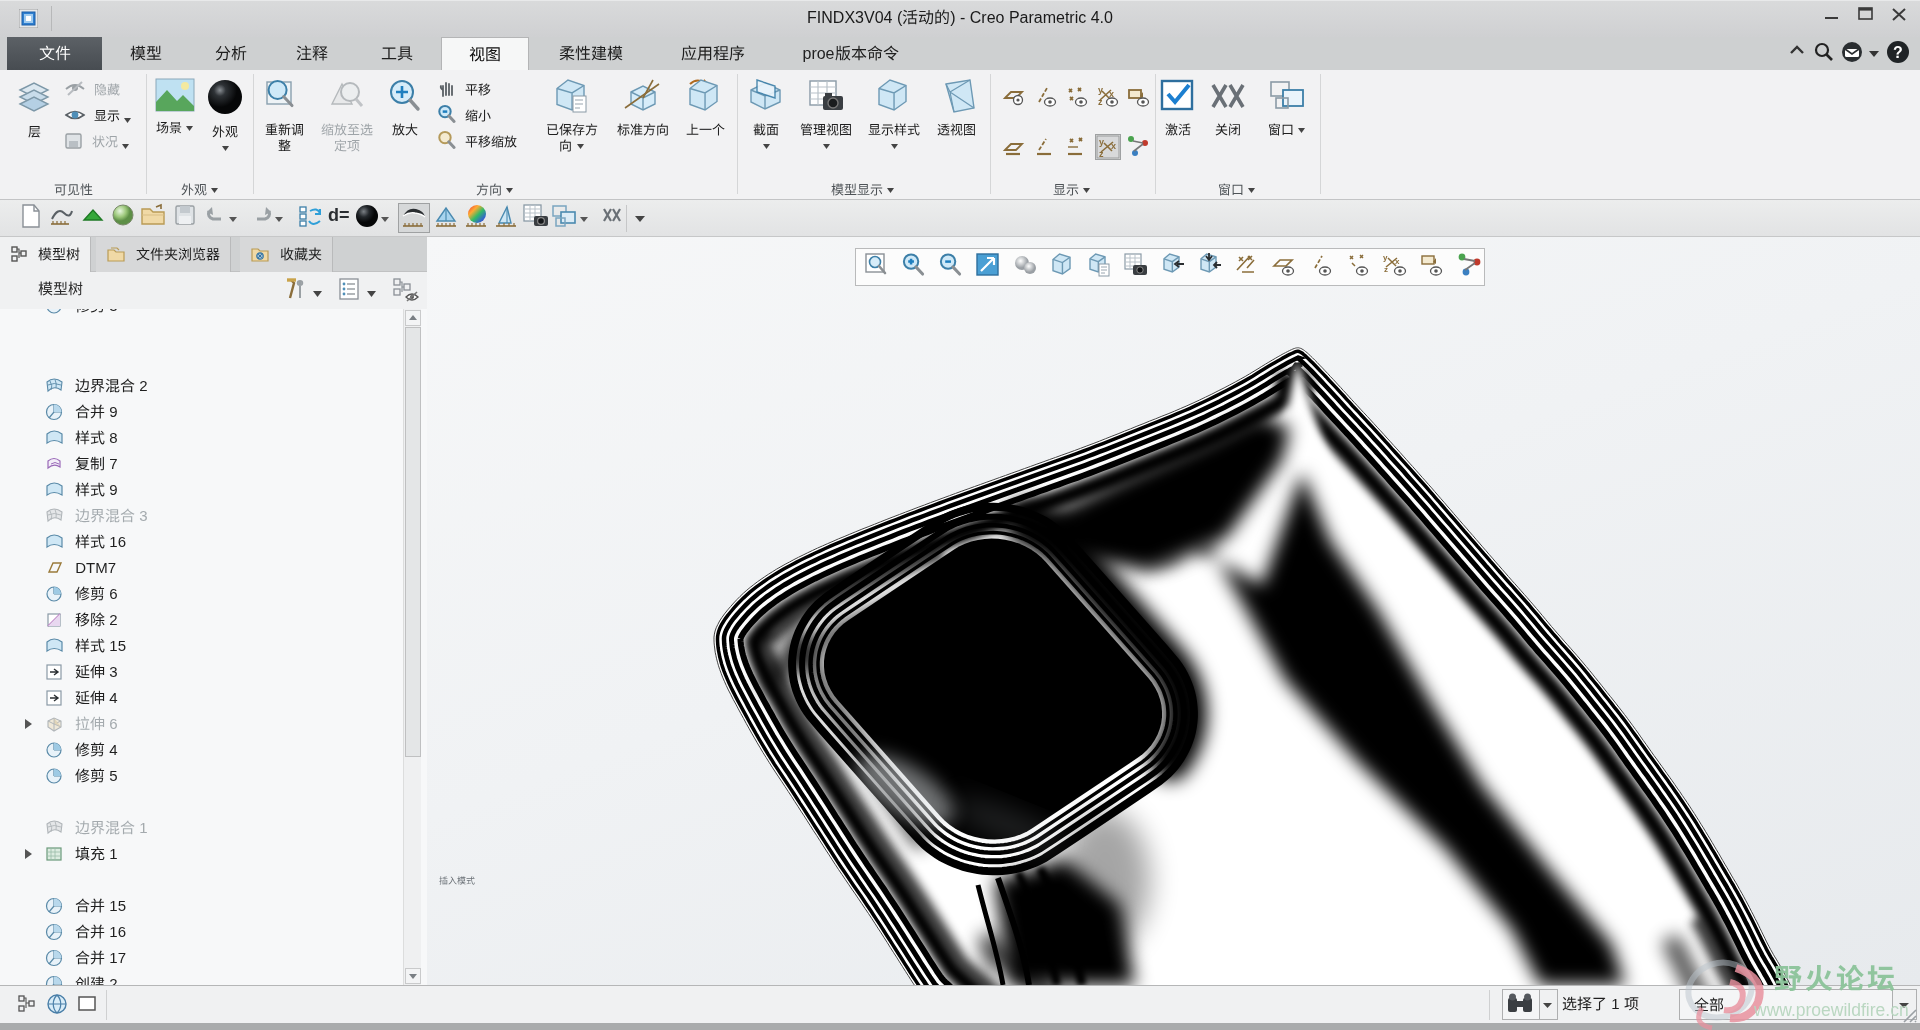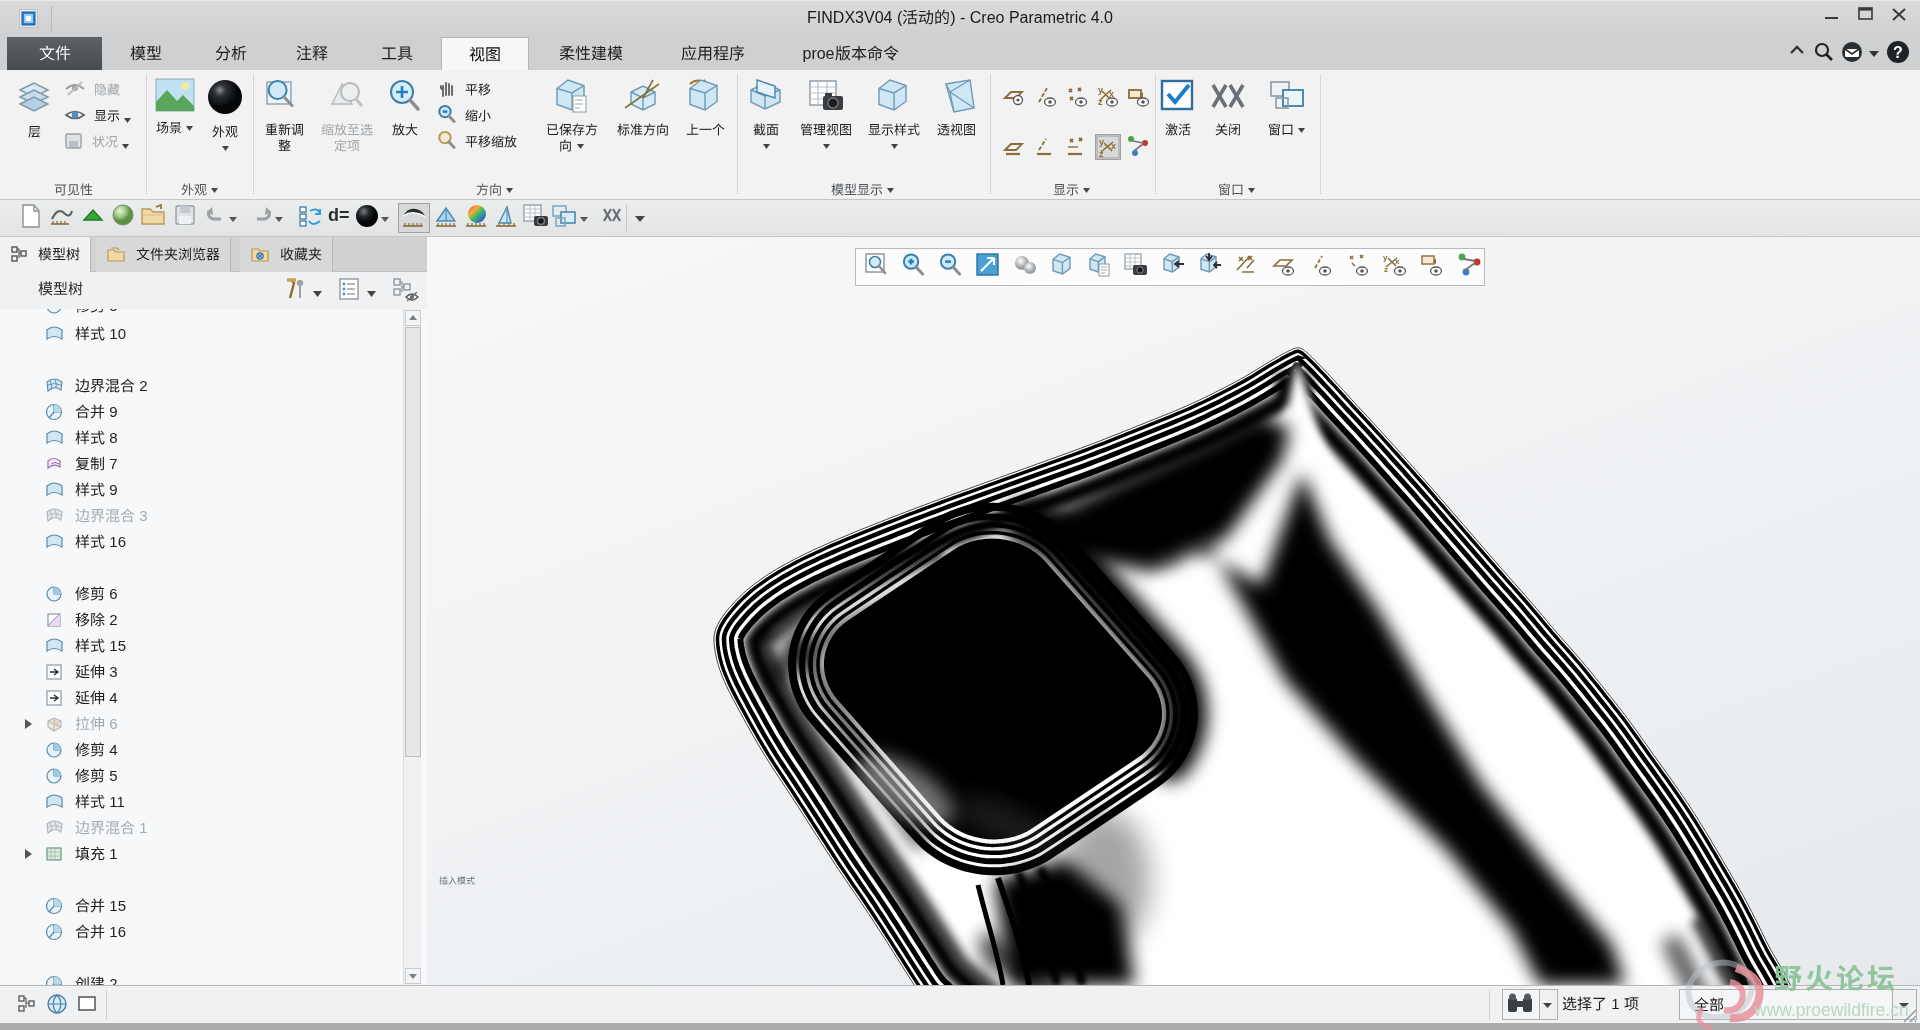--- a/index.html
+++ b/index.html
@@ -766,31 +766,20 @@
           <path d="M9 2 A7 7 0 0 1 16 9 L9 9 Z" fill="#9ecae4"></path>
         </svg> <svg class="z" width="15.0" height="13.2" style="overflow:visible" viewBox="0 0 15.0 13.2">
           <g fill="#1f1f1f" transform="translate(0,13.2) scale(0.0150,-0.0150)">
             <use href="#zg81" x="0"></use>
           </g>
         </svg><svg class="z" width="15.0" height="13.2" style="overflow:visible" viewBox="0 0 15.0 13.2">
           <g fill="#1f1f1f" transform="translate(0,13.2) scale(0.0150,-0.0150)">
             <use href="#zg82" x="0"></use>
           </g>
         </svg> 3</div>
-<div class="trow" style="left:45px;top:12px;"><svg width="19" height="18" viewBox="0 0 19 18" style="">
-          <path d="M2 5 Q9 -1 17 5 L17 14 Q9 9 2 14 Z" fill="#cfe7f5" stroke="#5a8aa8" stroke-width="1.2"></path>
-        </svg> <svg class="z" width="15.0" height="13.2" style="overflow:visible" viewBox="0 0 15.0 13.2">
-          <g fill="#1f1f1f" transform="translate(0,13.2) scale(0.0150,-0.0150)">
-            <use href="#zg69" x="0"></use>
-          </g>
-        </svg><svg class="z" width="15.0" height="13.2" style="overflow:visible" viewBox="0 0 15.0 13.2">
-          <g fill="#1f1f1f" transform="translate(0,13.2) scale(0.0150,-0.0150)">
-            <use href="#zg70" x="0"></use>
-          </g>
-        </svg> 10</div>
 <div class="trow" style="left:45px;top:64px;"><svg width="19" height="18" viewBox="0 0 19 18" style="">
           <path d="M2 5 Q9 -1 17 5 L16 13 Q9 8 3 14 Z" fill="#cfe7f5" stroke="#5a8aa8" stroke-width="1.1"></path>
           <path d="M5 4 Q8 9 6 13 M10 2.5 Q12 7 11 11 M3 8 Q9 5 16 8" fill="none" stroke="#5a8aa8" stroke-width="0.9"></path>
         </svg> <svg class="z" width="15.0" height="13.2" style="overflow:visible" viewBox="0 0 15.0 13.2">
           <g fill="#1f1f1f" transform="translate(0,13.2) scale(0.0150,-0.0150)">
             <use href="#zg85" x="0"></use>
           </g>
         </svg><svg class="z" width="15.0" height="13.2" style="overflow:visible" viewBox="0 0 15.0 13.2">
           <g fill="#1f1f1f" transform="translate(0,13.2) scale(0.0150,-0.0150)">
             <use href="#zg86" x="0"></use>
@@ -875,20 +864,23 @@
           <path d="M2 5 Q9 -1 17 5 L17 14 Q9 9 2 14 Z" fill="#cfe7f5" stroke="#5a8aa8" stroke-width="1.2"></path>
         </svg> <svg class="z" width="15.0" height="13.2" style="overflow:visible" viewBox="0 0 15.0 13.2">
           <g fill="#1f1f1f" transform="translate(0,13.2) scale(0.0150,-0.0150)">
             <use href="#zg69" x="0"></use>
           </g>
         </svg><svg class="z" width="15.0" height="13.2" style="overflow:visible" viewBox="0 0 15.0 13.2">
           <g fill="#1f1f1f" transform="translate(0,13.2) scale(0.0150,-0.0150)">
             <use href="#zg70" x="0"></use>
           </g>
         </svg> 16</div>
+<div class="trow" style="left:45px;top:246px;"><svg width="19" height="18" viewBox="0 0 19 18" style="">
+          <path d="M4 13 L8 4 L16 4 L12 13 Z" fill="none" stroke="#9a7a3a" stroke-width="1.4"></path>
+        </svg> DTM7</div>
 <div class="trow" style="left:45px;top:272px;"><svg width="19" height="18" viewBox="0 0 19 18" style="">
           <circle cx="9" cy="9" r="7" fill="#e8f2f9" stroke="#5a8aa8" stroke-width="1.2"></circle>
           <path d="M9 9 V2 M9 9 H16" stroke="#5a8aa8" stroke-width="1.2"></path>
           <path d="M9 2 A7 7 0 0 1 16 9 L9 9 Z" fill="#9ecae4"></path>
         </svg> <svg class="z" width="15.0" height="13.2" style="overflow:visible" viewBox="0 0 15.0 13.2">
           <g fill="#1f1f1f" transform="translate(0,13.2) scale(0.0150,-0.0150)">
             <use href="#zg81" x="0"></use>
           </g>
         </svg><svg class="z" width="15.0" height="13.2" style="overflow:visible" viewBox="0 0 15.0 13.2">
           <g fill="#1f1f1f" transform="translate(0,13.2) scale(0.0150,-0.0150)">
@@ -975,31 +967,20 @@
           <path d="M9 2 A7 7 0 0 1 16 9 L9 9 Z" fill="#9ecae4"></path>
         </svg> <svg class="z" width="15.0" height="13.2" style="overflow:visible" viewBox="0 0 15.0 13.2">
           <g fill="#1f1f1f" transform="translate(0,13.2) scale(0.0150,-0.0150)">
             <use href="#zg81" x="0"></use>
           </g>
         </svg><svg class="z" width="15.0" height="13.2" style="overflow:visible" viewBox="0 0 15.0 13.2">
           <g fill="#1f1f1f" transform="translate(0,13.2) scale(0.0150,-0.0150)">
             <use href="#zg82" x="0"></use>
           </g>
         </svg> 5</div>
-<div class="trow" style="left:45px;top:480px;"><svg width="19" height="18" viewBox="0 0 19 18" style="">
-          <path d="M2 5 Q9 -1 17 5 L17 14 Q9 9 2 14 Z" fill="#cfe7f5" stroke="#5a8aa8" stroke-width="1.2"></path>
-        </svg> <svg class="z" width="15.0" height="13.2" style="overflow:visible" viewBox="0 0 15.0 13.2">
-          <g fill="#1f1f1f" transform="translate(0,13.2) scale(0.0150,-0.0150)">
-            <use href="#zg69" x="0"></use>
-          </g>
-        </svg><svg class="z" width="15.0" height="13.2" style="overflow:visible" viewBox="0 0 15.0 13.2">
-          <g fill="#1f1f1f" transform="translate(0,13.2) scale(0.0150,-0.0150)">
-            <use href="#zg70" x="0"></use>
-          </g>
-        </svg> 11</div>
 <div class="trow gray" style="left:45px;top:506px;"><svg width="19" height="18" viewBox="0 0 19 18" style="">
           <path d="M2 5 Q9 -1 17 5 L16 13 Q9 8 3 14 Z" fill="#e4e6e8" stroke="#b0b5b9" stroke-width="1.1"></path>
           <path d="M5 4 Q8 9 6 13 M10 2.5 Q12 7 11 11 M3 8 Q9 5 16 8" fill="none" stroke="#b0b5b9" stroke-width="0.9"></path>
         </svg> <svg class="z" width="15.0" height="13.2" style="overflow:visible" viewBox="0 0 15.0 13.2">
           <g fill="#a4aaae" transform="translate(0,13.2) scale(0.0150,-0.0150)">
             <use href="#zg85" x="0"></use>
           </g>
         </svg><svg class="z" width="15.0" height="13.2" style="overflow:visible" viewBox="0 0 15.0 13.2">
           <g fill="#a4aaae" transform="translate(0,13.2) scale(0.0150,-0.0150)">
             <use href="#zg86" x="0"></use>
@@ -1044,20 +1025,33 @@
           <path d="M9 1.5 A7.5 7.5 0 0 1 16.5 9 L9 9 Z" fill="#b8d8ec"></path>
         </svg> <svg class="z" width="15.0" height="13.2" style="overflow:visible" viewBox="0 0 15.0 13.2">
           <g fill="#1f1f1f" transform="translate(0,13.2) scale(0.0150,-0.0150)">
             <use href="#zg83" x="0"></use>
           </g>
         </svg><svg class="z" width="15.0" height="13.2" style="overflow:visible" viewBox="0 0 15.0 13.2">
           <g fill="#1f1f1f" transform="translate(0,13.2) scale(0.0150,-0.0150)">
             <use href="#zg84" x="0"></use>
           </g>
         </svg> 16</div>
+<div class="trow" style="left:45px;top:636px;"><svg width="19" height="18" viewBox="0 0 19 18" style="">
+          <circle cx="9" cy="9" r="7.5" fill="#e8f2f9" stroke="#5a8aa8" stroke-width="1.2"></circle>
+          <path d="M9 9 L9 1.5 M9 9 L16.5 9 M9 9 L4 15" stroke="#5a8aa8" stroke-width="1.2" fill="none"></path>
+          <path d="M9 1.5 A7.5 7.5 0 0 1 16.5 9 L9 9 Z" fill="#b8d8ec"></path>
+        </svg> <svg class="z" width="15.0" height="13.2" style="overflow:visible" viewBox="0 0 15.0 13.2">
+          <g fill="#1f1f1f" transform="translate(0,13.2) scale(0.0150,-0.0150)">
+            <use href="#zg83" x="0"></use>
+          </g>
+        </svg><svg class="z" width="15.0" height="13.2" style="overflow:visible" viewBox="0 0 15.0 13.2">
+          <g fill="#1f1f1f" transform="translate(0,13.2) scale(0.0150,-0.0150)">
+            <use href="#zg84" x="0"></use>
+          </g>
+        </svg> 17</div>
 <div class="trow" style="left:45px;top:662px;"><svg width="19" height="18" viewBox="0 0 19 18" style="">
           <circle cx="9" cy="9" r="7.5" fill="#e8f2f9" stroke="#5a8aa8" stroke-width="1.2"></circle>
           <path d="M9 9 L9 1.5 M9 9 L16.5 9 M9 9 L4 15" stroke="#5a8aa8" stroke-width="1.2" fill="none"></path>
           <path d="M9 1.5 A7.5 7.5 0 0 1 16.5 9 L9 9 Z" fill="#b8d8ec"></path>
         </svg> <svg class="z" width="15.0" height="13.2" style="overflow:visible" viewBox="0 0 15.0 13.2">
           <g fill="#1f1f1f" transform="translate(0,13.2) scale(0.0150,-0.0150)">
             <use href="#zg96" x="0"></use>
           </g>
         </svg><svg class="z" width="15.0" height="13.2" style="overflow:visible" viewBox="0 0 15.0 13.2">
           <g fill="#1f1f1f" transform="translate(0,13.2) scale(0.0150,-0.0150)">

